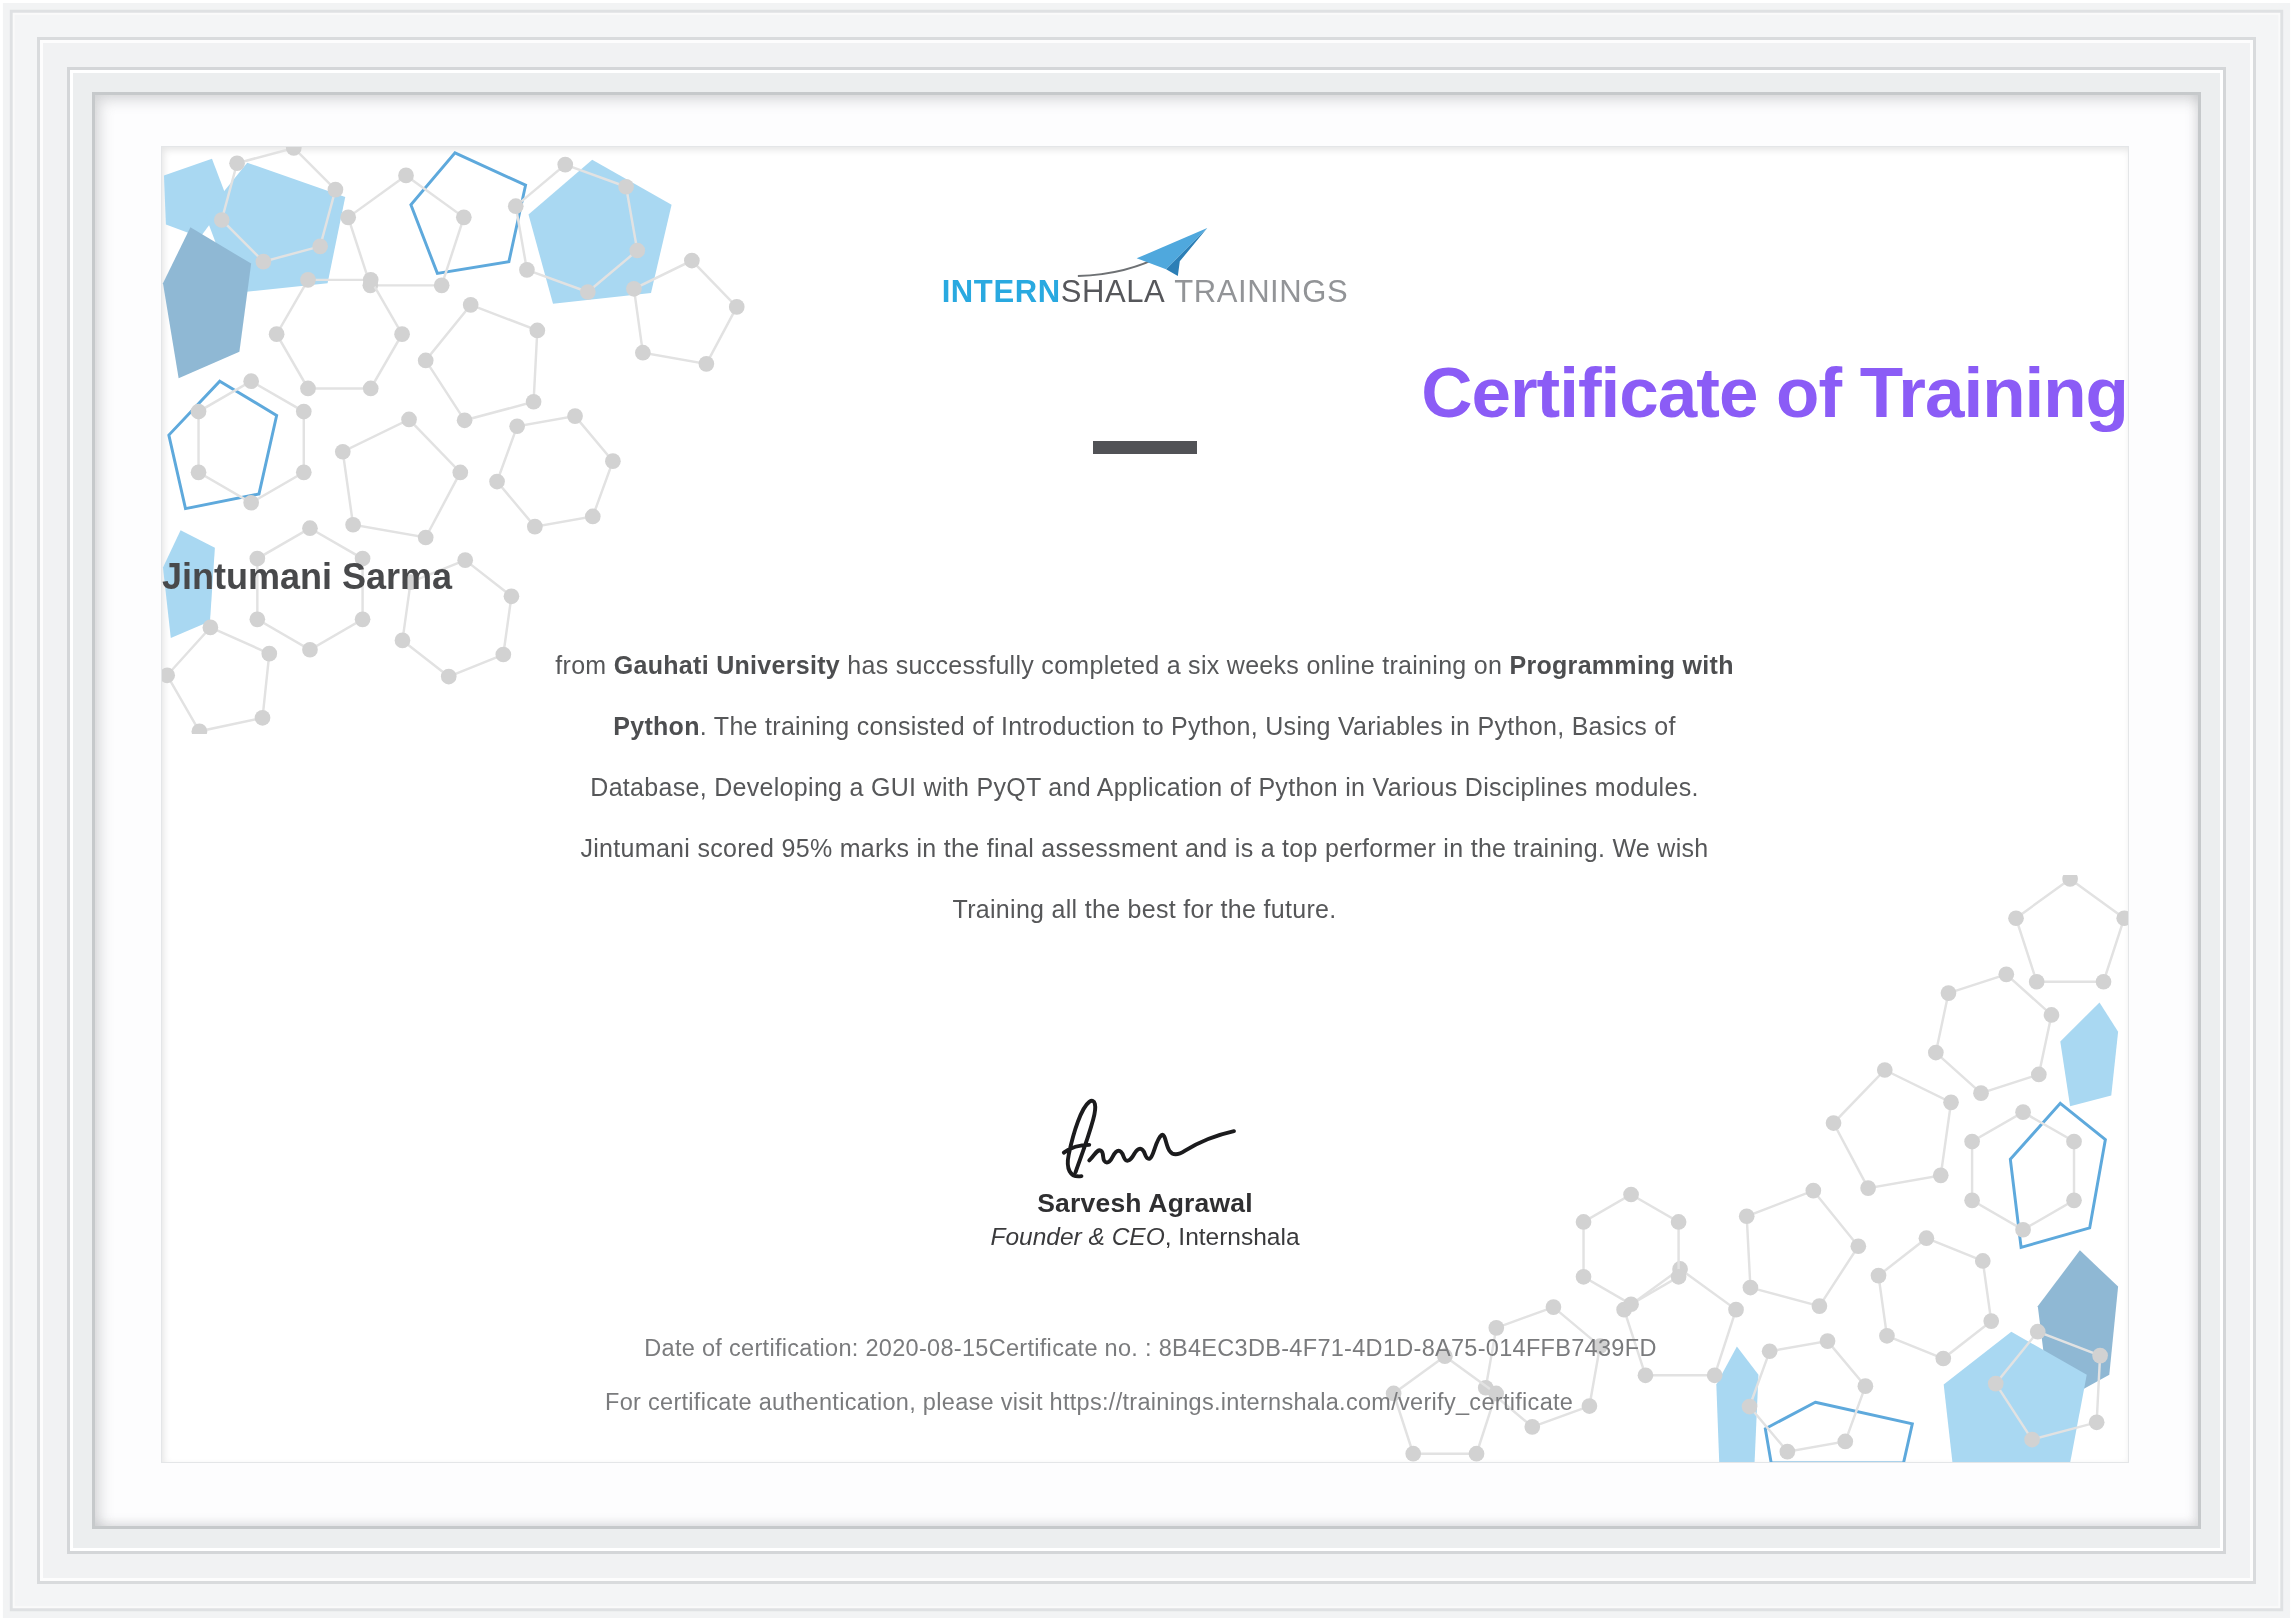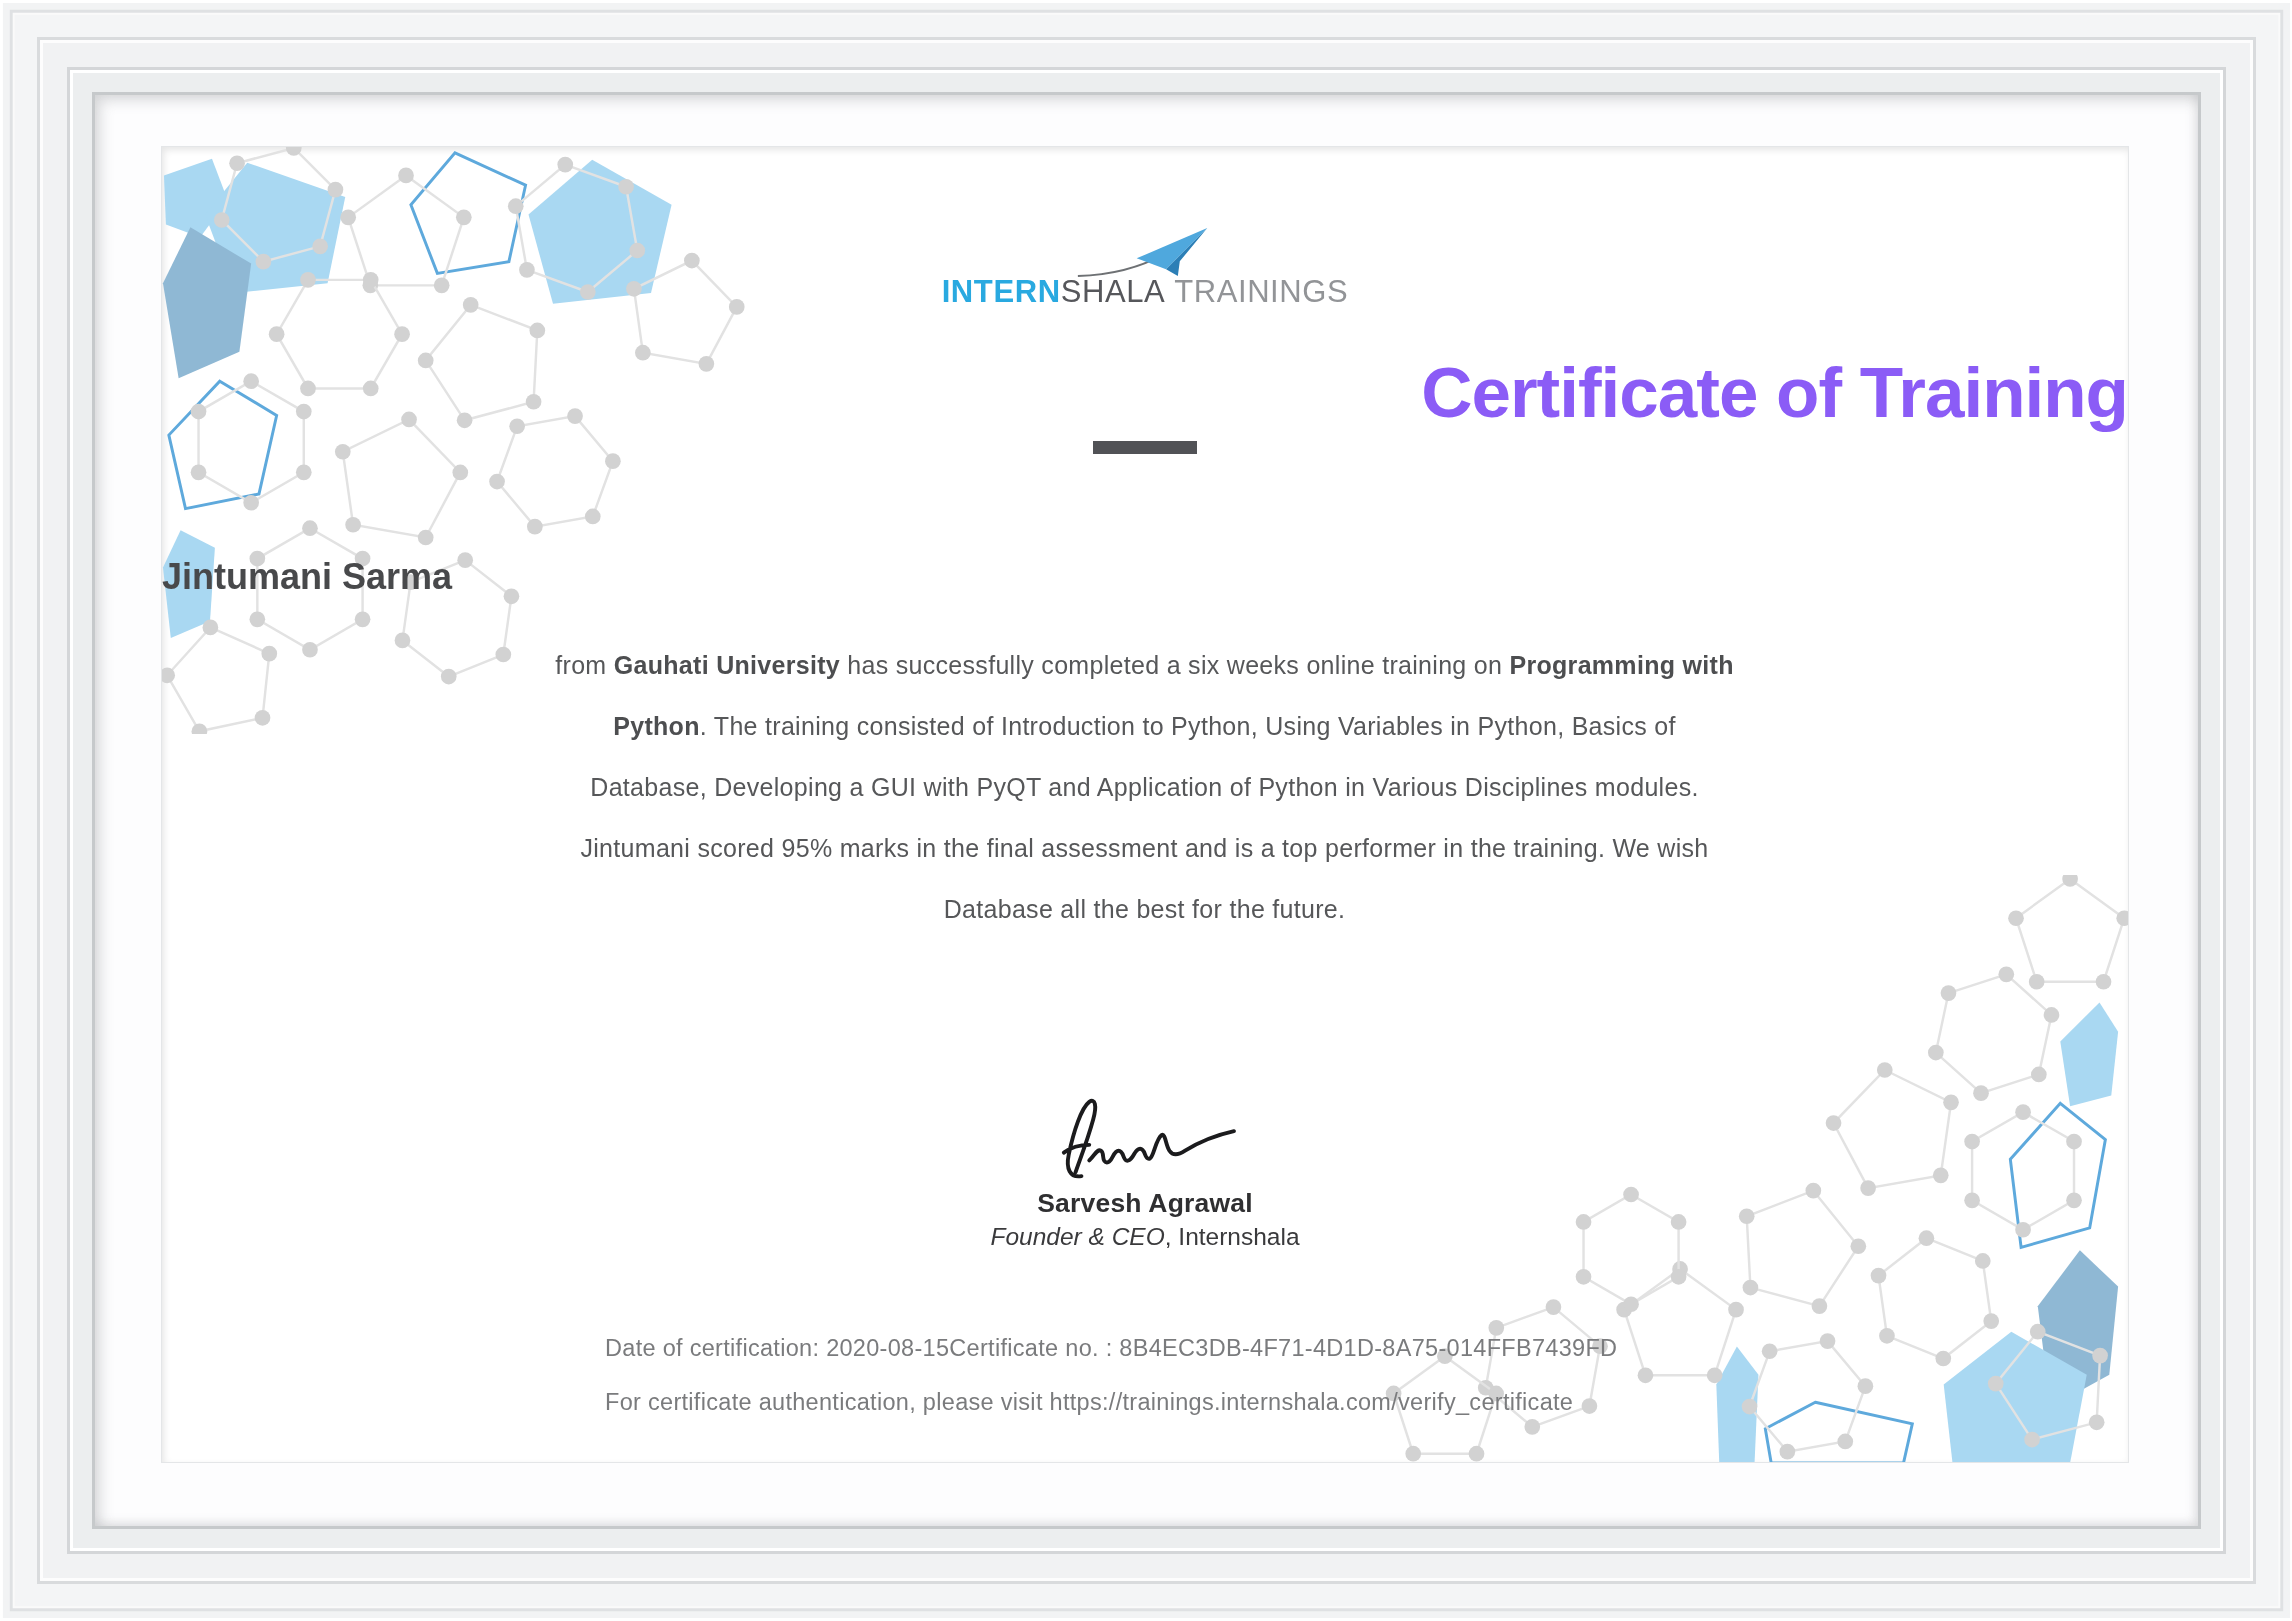--- a/index.html
+++ b/index.html
@@ -65,21 +65,21 @@
   .para-line { height:61px; line-height:61px; text-align:center; white-space:nowrap; }
   .para .b { font-weight:700; color:#4d4e50; }
   
   .sig-block { position:absolute; left:0; right:0; top:947px; text-align:center; }
   .sig-block svg { display:block; margin:0 auto; }
   .signer-name { font-size:26.5px; font-weight:700; color:#2f2f31; margin-top:5.9px; letter-spacing:0.2px; }
   .signer-role { font-size:24.5px; color:#3a3a3c; margin-top:3.9px; }
   .signer-role .it { font-style:italic; }
   
   .footer { position:absolute; left:443px; width:1091px; top:1188px; color:#7a7b7d; font-size:23.5px; letter-spacing:0.3px; }
-  .footer-row1 { display:flex; justify-content:flex-start; }
+  .footer-row1 { display:flex; justify-content:center; }
   .footer-row2 { margin-top:27.4px; white-space:nowrap; }
 </style>
 </head>
 <body>
 
 <div class="page">
   <div class="frame-molding"></div>
   <div class="mat"></div>
 
   <div class="cert">
@@ -273,21 +273,21 @@
 
     <div class="title">Certificate of Training</div>
     <div class="title-underline"></div>
     <div class="recipient">Jintumani Sarma</div>
 
     <div class="para">
         <div class="para-line"><span>from </span><span class="b">Gauhati University</span><span> has successfully completed a six weeks online training on </span><span class="b">Programming with</span></div>
         <div class="para-line"><span class="b">Python</span><span>. The training consisted of Introduction to Python, Using Variables in Python, Basics of</span></div>
         <div class="para-line"><span>Database, Developing a GUI with PyQT and Application of Python in Various Disciplines modules.</span></div>
         <div class="para-line"><span>Jintumani scored 95% marks in the final assessment and is a top performer in the training. We wish</span></div>
-        <div class="para-line"><span>Database all the best for the future.</span></div>
+        <div class="para-line"><span>Training all the best for the future.</span></div>
       </div>
 
     <div class="sig-block">
       <svg width="186" height="88" viewBox="0 0 190 90">
         <path d="M30,84 C18,86 14,76 17,62 C22,38 30,14 38,8 C44,4 46,12 42,26 C36,48 28,68 24,80
                  M12,60 C20,54 30,52 38,52
                  M38,68 C44,62 46,56 50,58 C54,60 50,70 56,70 C62,70 62,58 68,58 C74,58 72,70 78,68
                  C84,66 84,56 90,56 C96,56 94,68 100,66
                  C104,64 106,46 112,42 C116,40 116,52 120,58 C124,64 130,62 136,58
                  C152,48 168,42 186,38" fill="none" stroke="#1b1b1d" stroke-width="4" stroke-linecap="round"></path>

